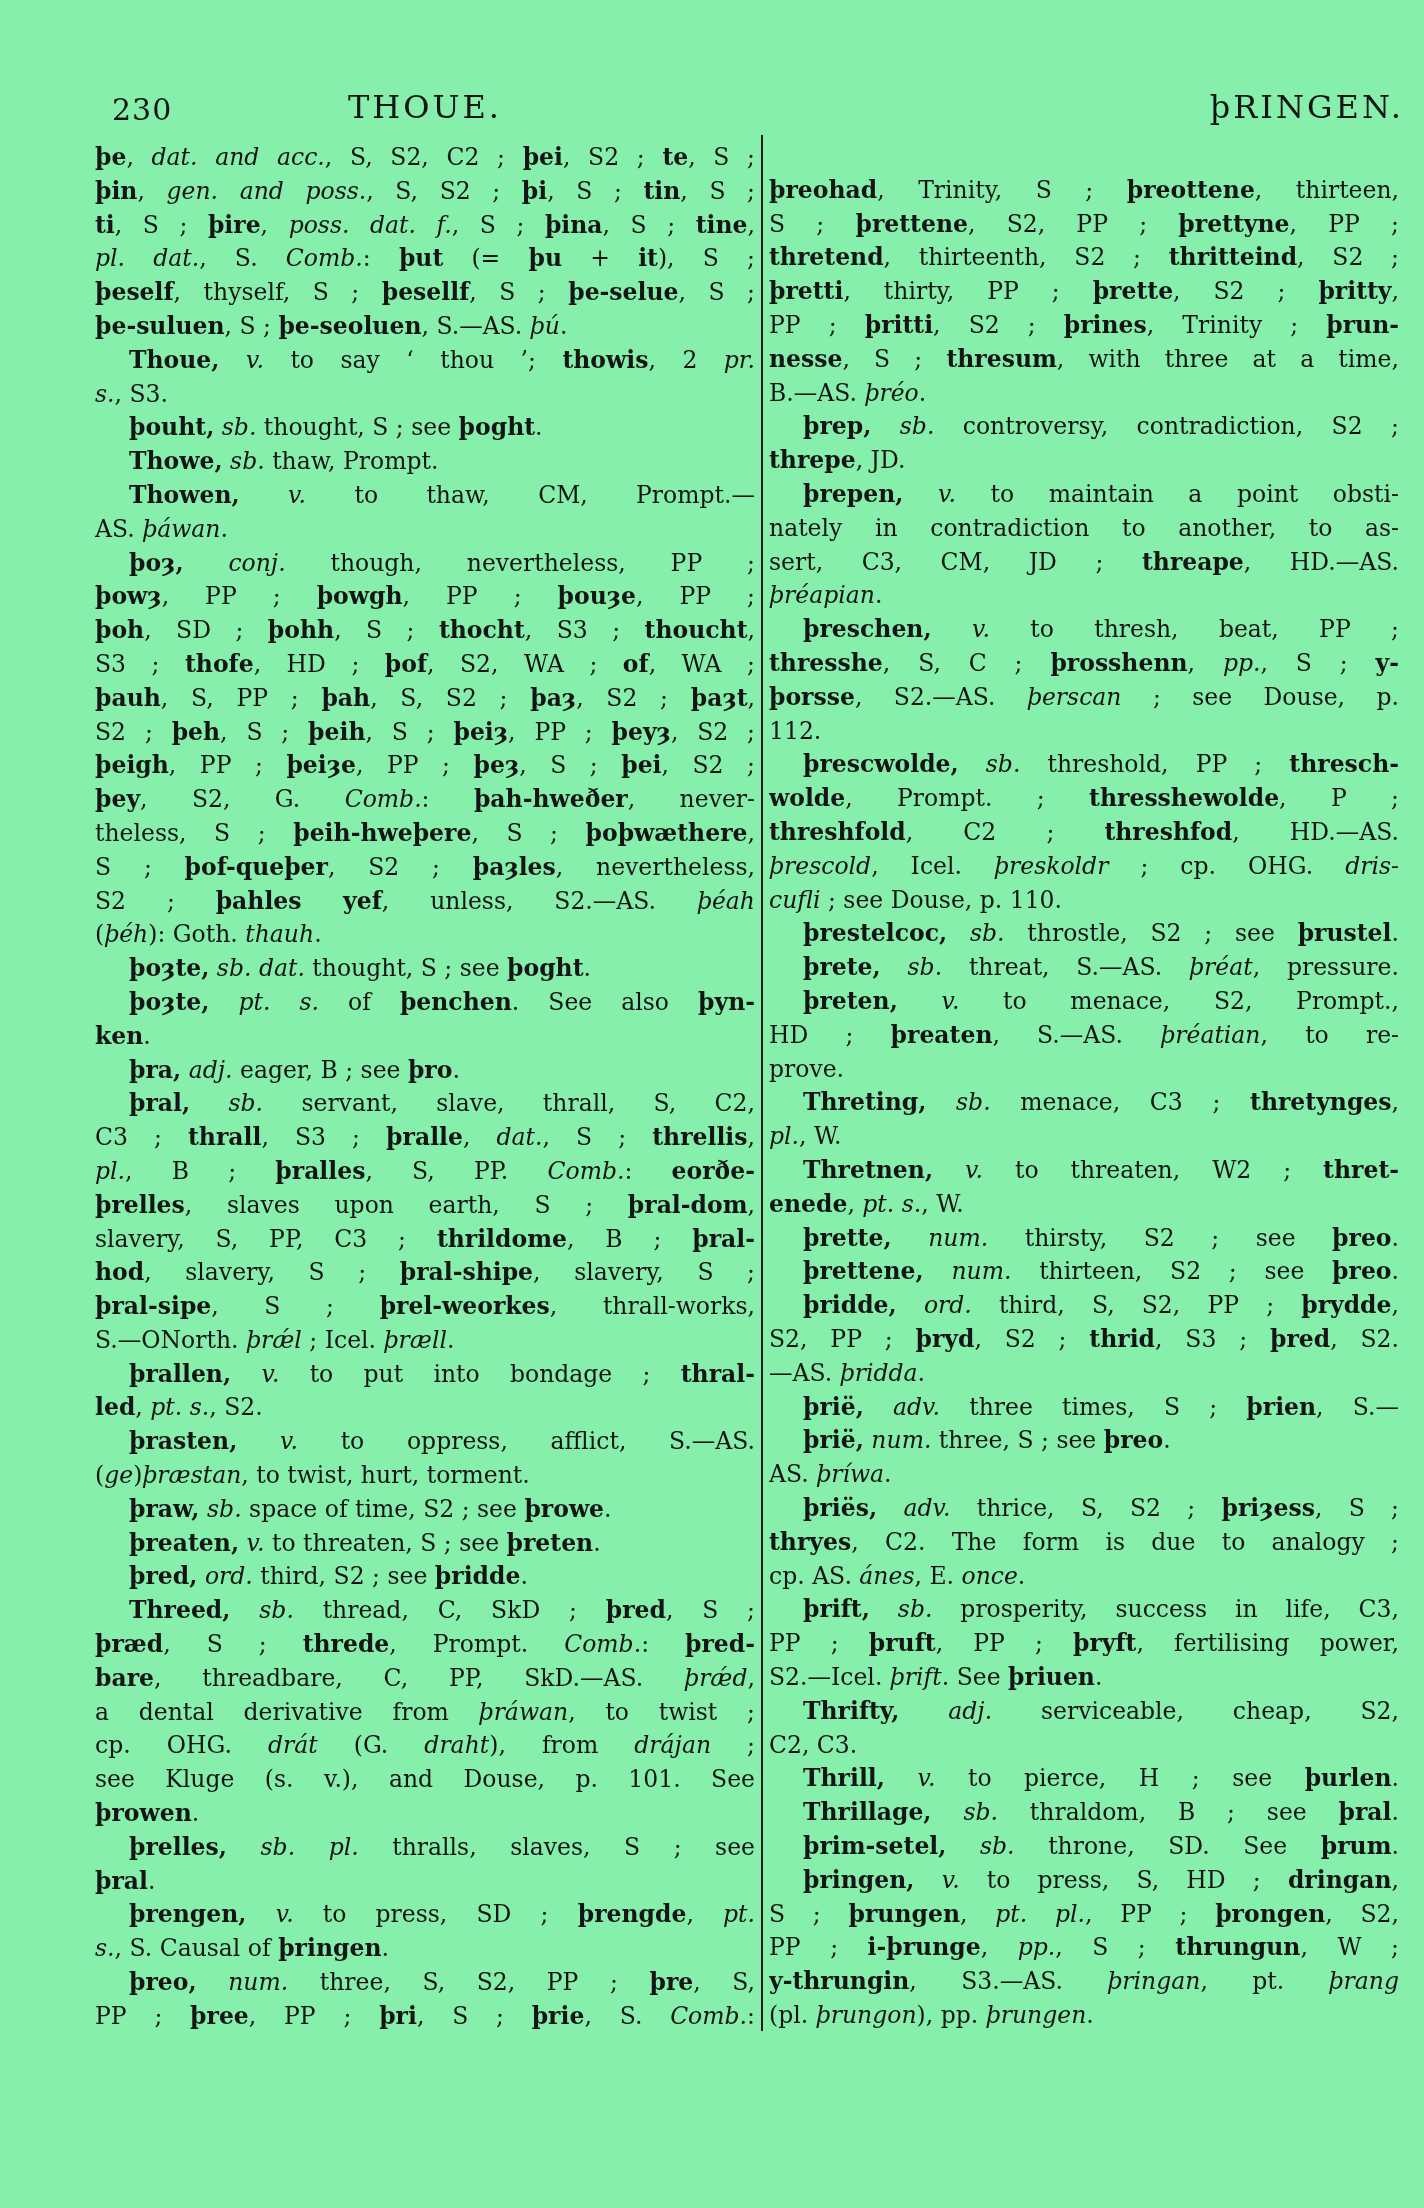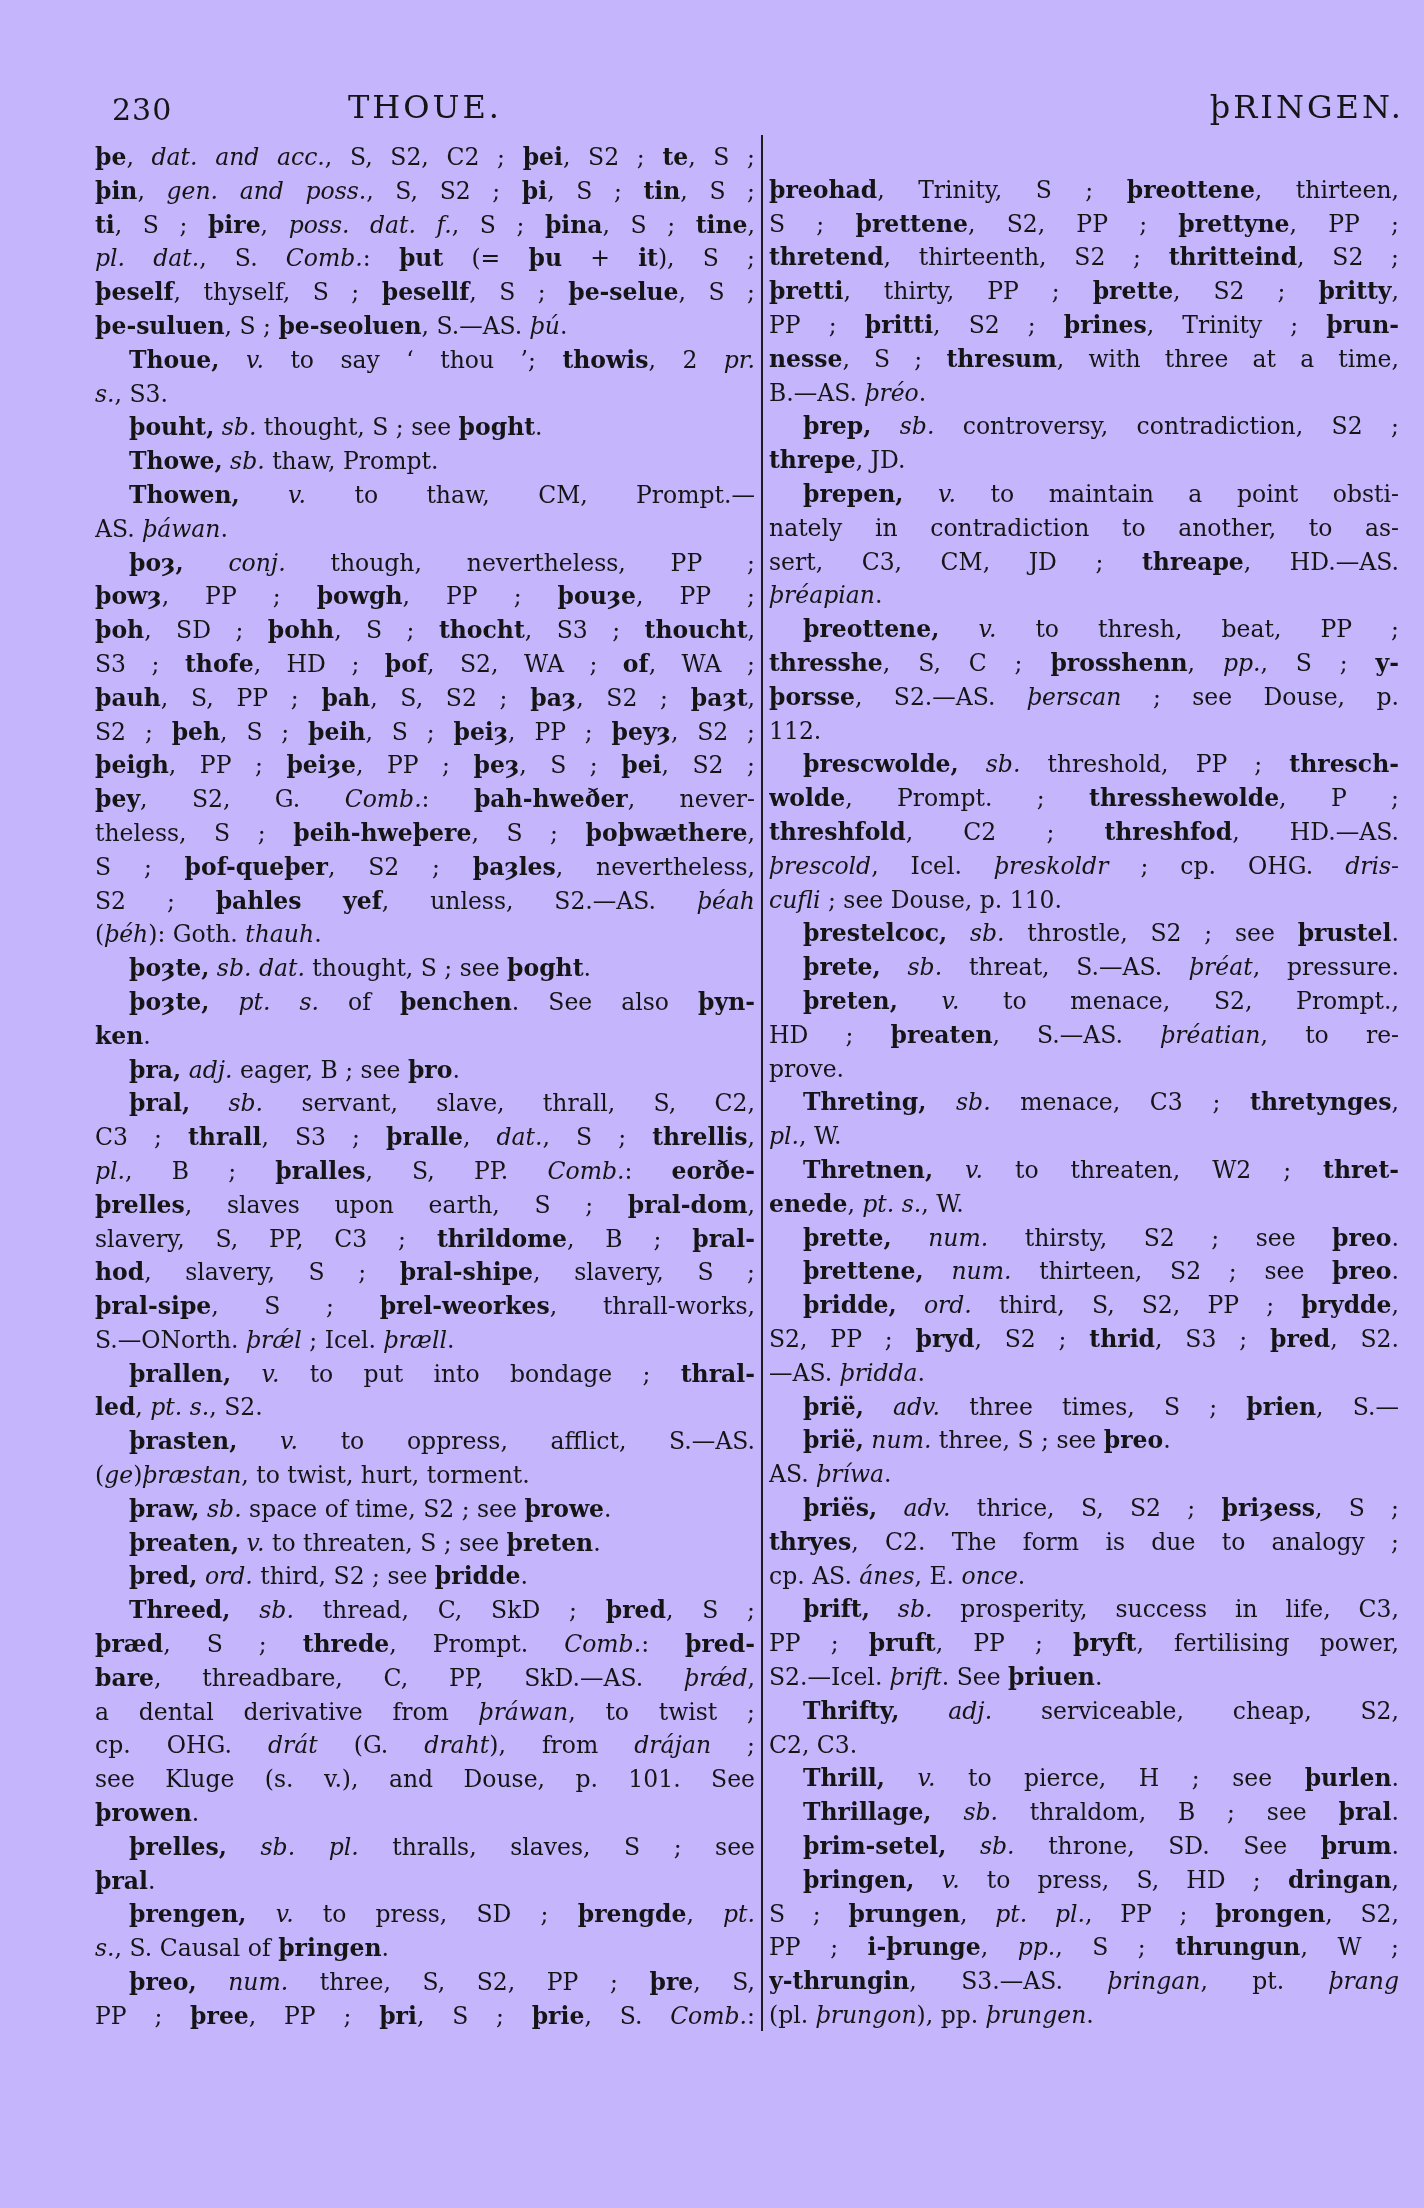--- a/index.html
+++ b/index.html
@@ -1,19 +1,19 @@
 <!DOCTYPE html>
 <html><head>
 <meta charset="utf-8">
 <style>
   html,body{margin:0;padding:0;background:#efefec;}
   .page{
     position:relative;
     width:1424px;height:2208px;
-    background:#c4b5fd;
+    background:#86efac;
     color:#151515;
     font-family:"DejaVu Serif","Liberation Serif",serif;
     overflow:hidden;
   }
   .running-head{position:absolute;top:88px;left:0;width:1424px;height:44px;}
   .pageno{position:absolute;left:112px;top:4px;font-size:30px;letter-spacing:1px;}
   .head-title{position:absolute;top:0;font-size:32px;letter-spacing:3px;text-align:center;}
   .head-title.left{left:95px;width:660px;}
   .head-title.right{left:772px;width:632px;text-align:right;}
   .columns{position:absolute;top:141px;left:95px;display:flex;align-items:center;}
@@ -110,21 +110,21 @@
         <div class="line j"><span class="b">þretti</span><span class="r">, thirty, PP ; </span><span class="b">þrette</span><span class="r">, S2 ; </span><span class="b">þritty</span><span class="r">,</span></div>
         <div class="line j"><span class="r">PP ; </span><span class="b">þritti</span><span class="r">, S2 ; </span><span class="b">þrines</span><span class="r">, Trinity ; </span><span class="b">þrun-</span></div>
         <div class="line j"><span class="b">nesse</span><span class="r">, S ; </span><span class="b">thresum</span><span class="r">, with three at a time,</span></div>
         <div class="line"><span class="r">B.—AS. </span><span class="i">þréo</span><span class="r">.</span></div>
         <div class="line indent j"><span class="b">þrep,</span><span class="r"> </span><span class="i">sb.</span><span class="r"> controversy, contradiction, S2 ;</span></div>
         <div class="line"><span class="b">threpe</span><span class="r">, JD.</span></div>
         <div class="line indent j"><span class="b">þrepen,</span><span class="r"> </span><span class="i">v.</span><span class="r"> to maintain a point obsti-</span></div>
         <div class="line j"><span class="r">nately in contradiction to another, to as-</span></div>
         <div class="line j"><span class="r">sert, C3, CM, JD ; </span><span class="b">threape</span><span class="r">, HD.—AS.</span></div>
         <div class="line"><span class="i">þréapian</span><span class="r">.</span></div>
-        <div class="line indent j"><span class="b">þreottene,</span><span class="r"> </span><span class="i">v.</span><span class="r"> to thresh, beat, PP ;</span></div>
+        <div class="line indent j"><span class="b">þreschen,</span><span class="r"> </span><span class="i">v.</span><span class="r"> to thresh, beat, PP ;</span></div>
         <div class="line j"><span class="b">thresshe</span><span class="r">, S, C ; </span><span class="b">þrosshenn</span><span class="r">, </span><span class="i">pp.</span><span class="r">, S ; </span><span class="b">y-</span></div>
         <div class="line j"><span class="b">þorsse</span><span class="r">, S2.—AS. </span><span class="i">þerscan</span><span class="r"> ; see Douse, p.</span></div>
         <div class="line"><span class="r">112.</span></div>
         <div class="line indent j"><span class="b">þrescwolde,</span><span class="r"> </span><span class="i">sb.</span><span class="r"> threshold, PP ; </span><span class="b">thresch-</span></div>
         <div class="line j"><span class="b">wolde</span><span class="r">, Prompt. ; </span><span class="b">thresshewolde</span><span class="r">, P ;</span></div>
         <div class="line j"><span class="b">threshfold</span><span class="r">, C2 ; </span><span class="b">threshfod</span><span class="r">, HD.—AS.</span></div>
         <div class="line j"><span class="i">þrescold</span><span class="r">, Icel. </span><span class="i">þreskoldr</span><span class="r"> ; cp. OHG. </span><span class="i">dris-</span></div>
         <div class="line"><span class="i">cufli</span><span class="r"> ; see Douse, p. 110.</span></div>
         <div class="line indent j"><span class="b">þrestelcoc,</span><span class="r"> </span><span class="i">sb.</span><span class="r"> throstle, S2 ; see </span><span class="b">þrustel</span><span class="r">.</span></div>
         <div class="line indent j"><span class="b">þrete,</span><span class="r"> </span><span class="i">sb.</span><span class="r"> threat, S.—AS. </span><span class="i">þréat</span><span class="r">, pressure.</span></div>

